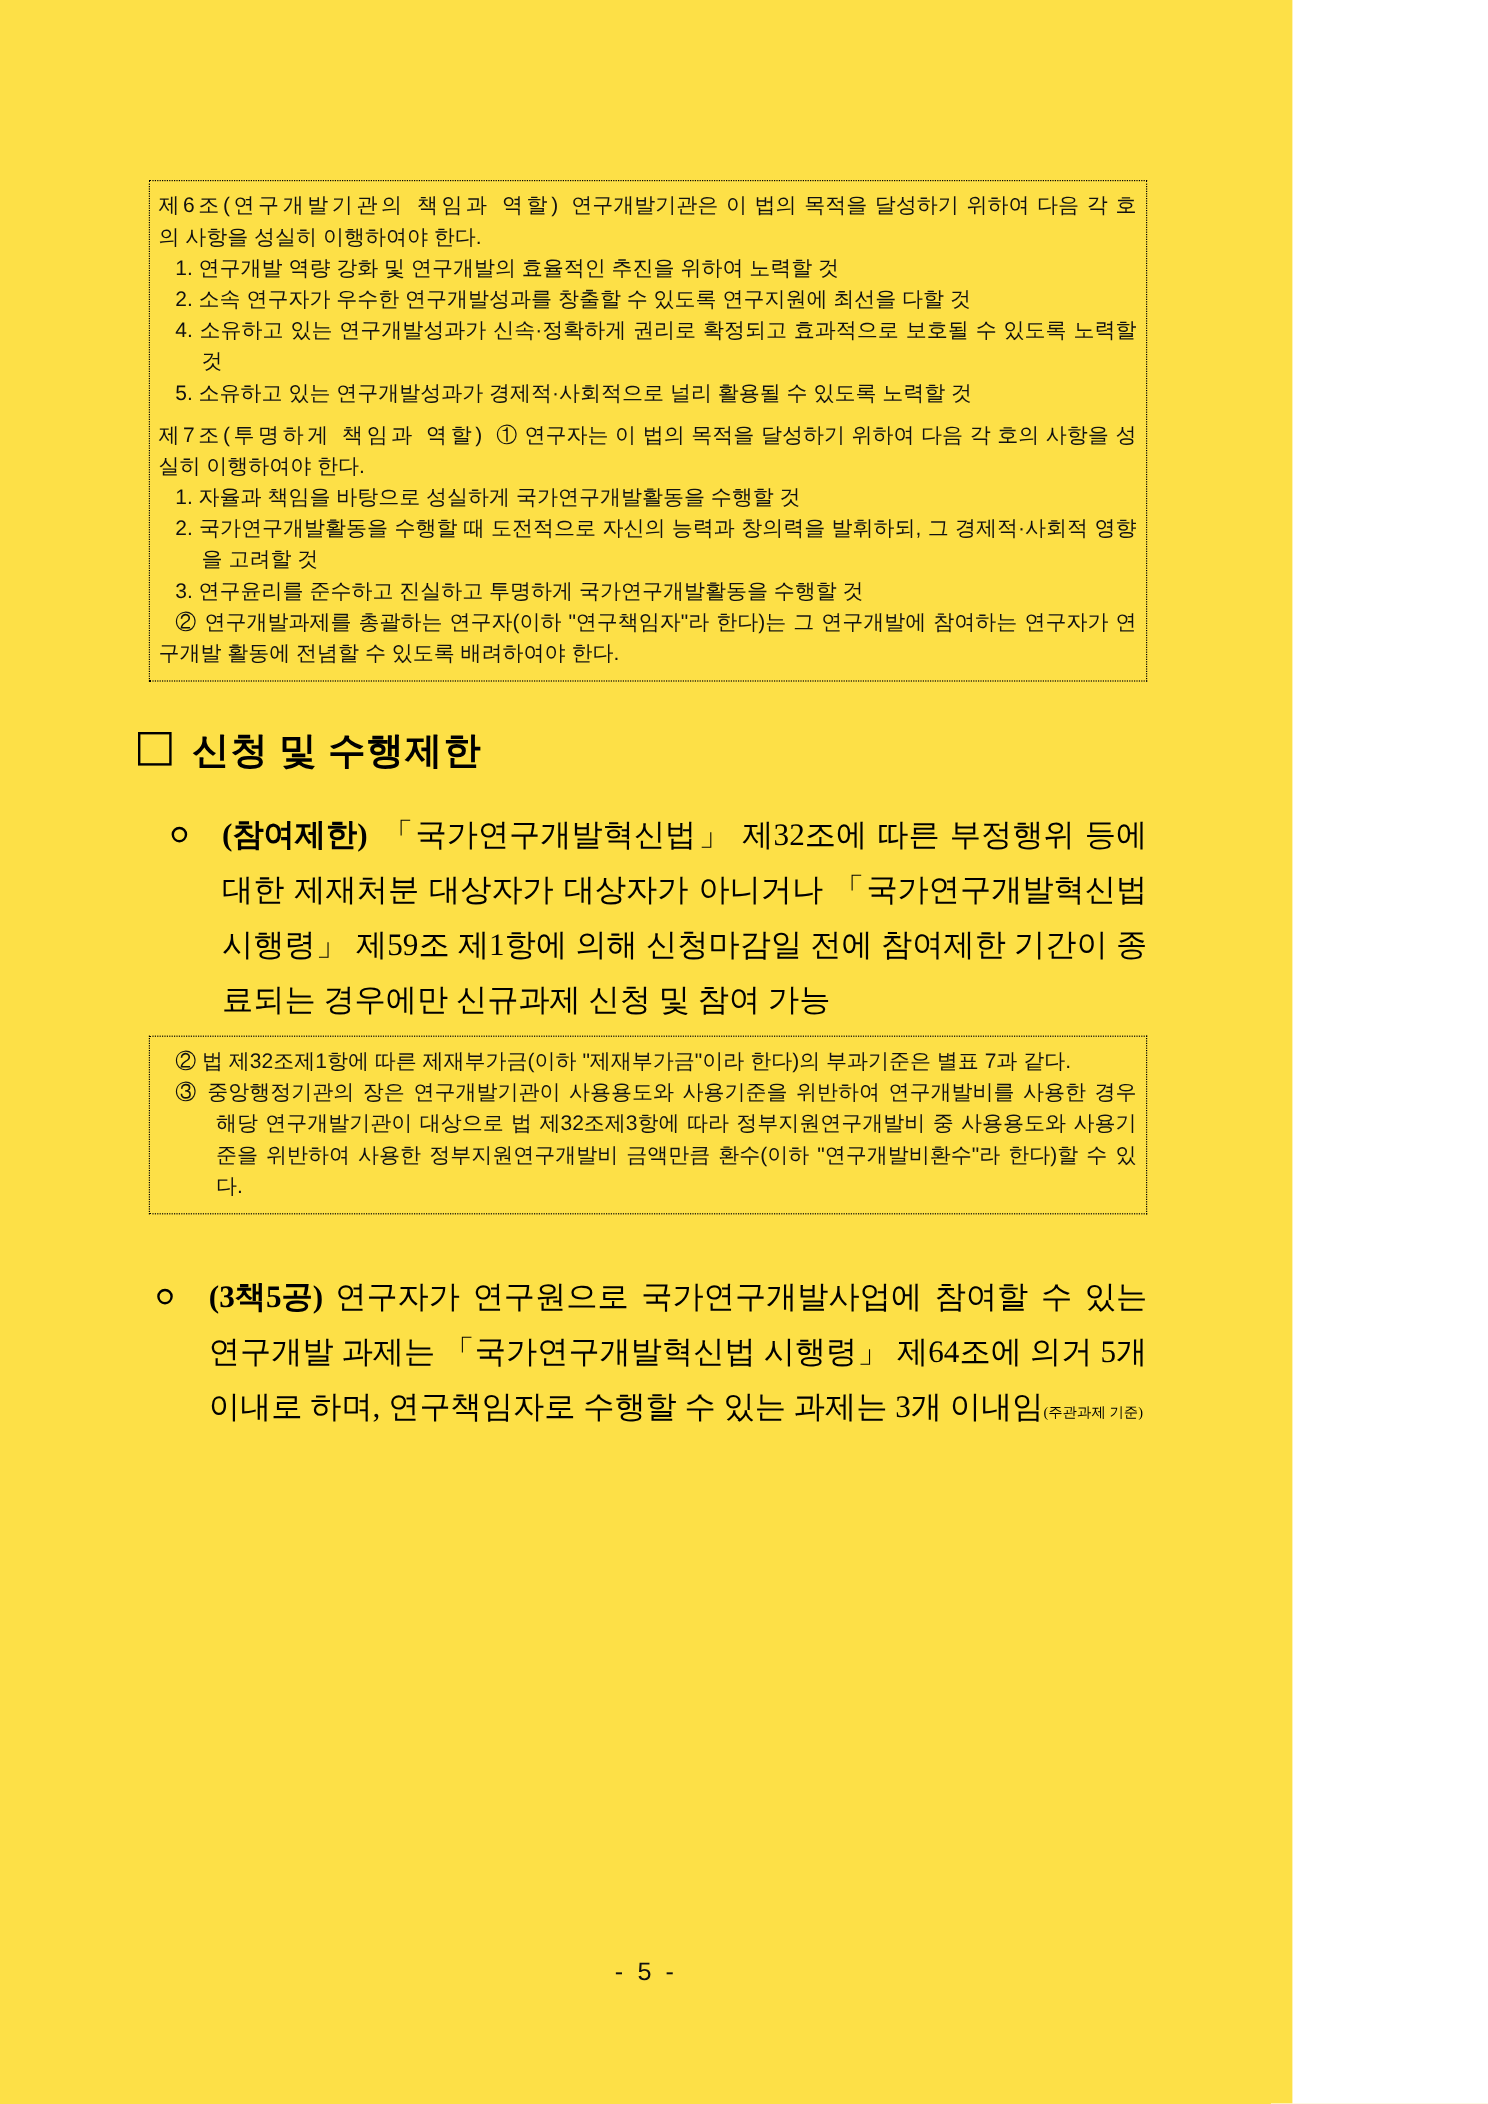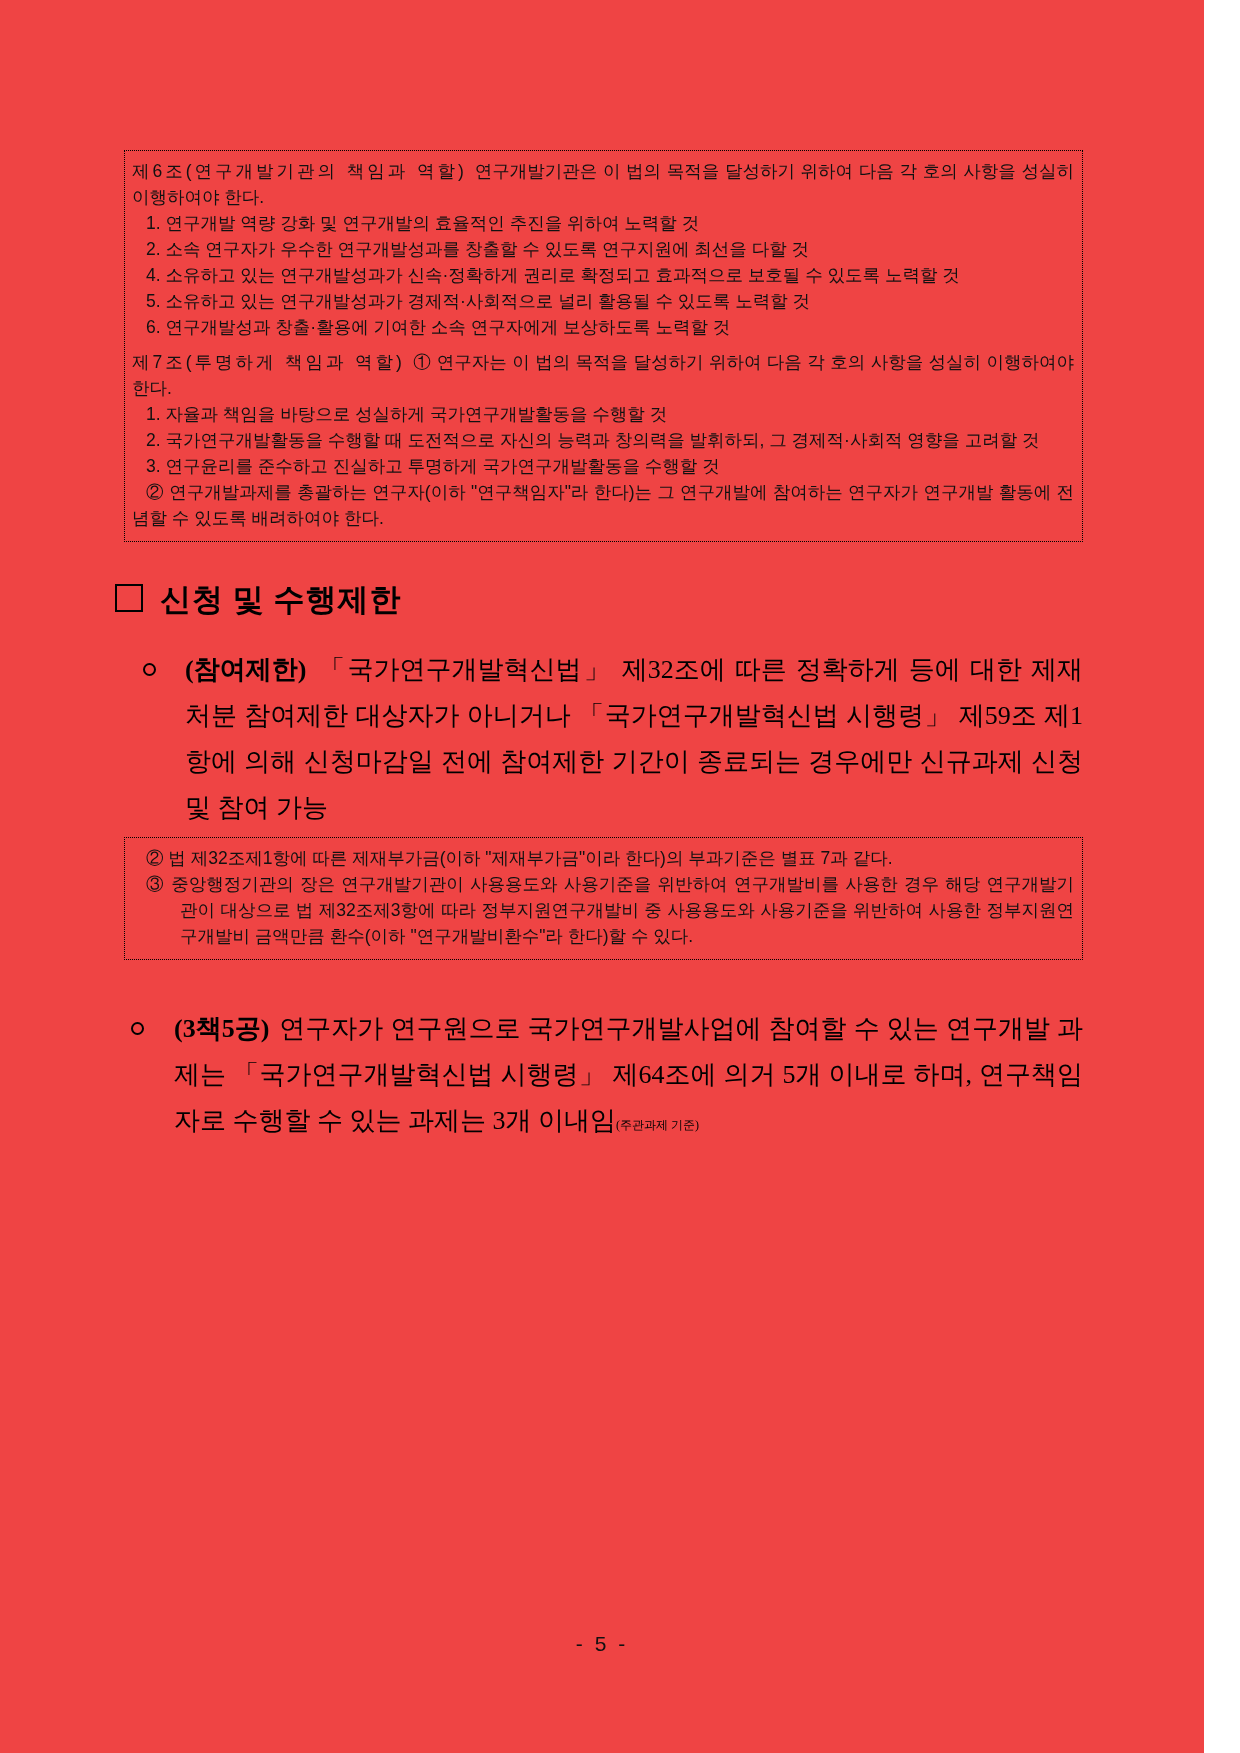--- a/index.html
+++ b/index.html
@@ -4,22 +4,22 @@
 <style>
   * { margin: 0; padding: 0; box-sizing: content-box; }
   html, body { background: #ffffff; }
   body {
     width: 1240px; height: 1753px;
     font-family: "Liberation Sans", sans-serif;
     color: #111;
   }
   .page {
     position: relative;
-    width: 1204px; height: 1753px;
-    background: #ef4444;
+    width: 1077px; height: 1753px;
+    background: #fde047;
     overflow: hidden;
   }
   .content { padding: 150px 121px 0 124px; }
 
   
   .law-box {
     border: 1px dotted #000;
     padding: 7px 8px 10px 7px;
     font-family: "Liberation Sans", sans-serif;
     font-size: 17.5px;
@@ -95,32 +95,31 @@
 
 <div class="page">
   <div class="content">
 
     <div class="law-box">
       <p class="law-p"><span class="law-title">제6조(연구개발기관의 책임과 역할)</span><span>연구개발기관은 이 법의 목적을 달성하기 위하여 다음 각 호의 사항을 성실히 이행하여야 한다.</span></p>
       <div class="law-item">1. 연구개발 역량 강화 및 연구개발의 효율적인 추진을 위하여 노력할 것</div>
       <div class="law-item">2. 소속 연구자가 우수한 연구개발성과를 창출할 수 있도록 연구지원에 최선을 다할 것</div>
       <div class="law-item">4. 소유하고 있는 연구개발성과가 신속·정확하게 권리로 확정되고 효과적으로 보호될 수 있도록 노력할 것</div>
       <div class="law-item">5. 소유하고 있는 연구개발성과가 경제적·사회적으로 널리 활용될 수 있도록 노력할 것</div>
-      <div class="law-item">6. 연구개발성과 창출·활용에 기여한 소속 연구자에게 보상하도록 노력할 것</div>
       <p class="law-p gap-above"><span class="law-title">제7조(투명하게 책임과 역할)</span><span>① 연구자는 이 법의 목적을 달성하기 위하여 다음 각 호의 사항을 성실히 이행하여야 한다.</span></p>
       <div class="law-item">1. 자율과 책임을 바탕으로 성실하게 국가연구개발활동을 수행할 것</div>
       <div class="law-item">2. 국가연구개발활동을 수행할 때 도전적으로 자신의 능력과 창의력을 발휘하되, 그 경제적·사회적 영향을 고려할 것</div>
       <div class="law-item">3. 연구윤리를 준수하고 진실하고 투명하게 국가연구개발활동을 수행할 것</div>
       <p class="law-p clause-firstline-indent">② 연구개발과제를 총괄하는 연구자(이하 "연구책임자"라 한다)는 그 연구개발에 참여하는 연구자가 연구개발 활동에 전념할 수 있도록 배려하여야 한다.</p>
     </div>
 
     <h2 class="section-heading"><span class="square-bullet"></span><span>신청 및 수행제한</span></h2>
 
     <div class="bullet bullet-1">
-      <span class="circle-bullet"></span><span class="bullet-label">(참여제한)</span><span>「국가연구개발혁신법」 제32조에 따른 정확하게 등에 대한 제재처분 참여제한 대상자가 아니거나 「국가연구개발혁신법 시행령」 제59조 제1항에 의해 신청마감일 전에 참여제한 기간이 종료되는 경우에만 신규과제 신청 및 참여 가능</span>
+      <span class="circle-bullet"></span><span class="bullet-label">(참여제한)</span><span>「국가연구개발혁신법」 제32조에 따른 부정행위 등에 대한 제재처분 대상자가 대상자가 아니거나 「국가연구개발혁신법 시행령」 제59조 제1항에 의해 신청마감일 전에 참여제한 기간이 종료되는 경우에만 신규과제 신청 및 참여 가능</span>
     </div>
 
     <div class="law-box box-2">
       <p class="law-p clause-single">② 법 제32조제1항에 따른 제재부가금(이하 "제재부가금"이라 한다)의 부과기준은 별표 7과 같다.</p>
       <p class="law-p clause-hang">③ 중앙행정기관의 장은 연구개발기관이 사용용도와 사용기준을 위반하여 연구개발비를 사용한 경우 해당 연구개발기관이 대상으로 법 제32조제3항에 따라 정부지원연구개발비 중 사용용도와 사용기준을 위반하여 사용한 정부지원연구개발비 금액만큼 환수(이하 "연구개발비환수"라 한다)할 수 있다.</p>
     </div>
 
     <div class="bullet bullet-2">
       <span class="circle-bullet"></span><span class="bullet-label">(3책5공)</span><span>연구자가 연구원으로 국가연구개발사업에 참여할 수 있는 연구개발 과제는 「국가연구개발혁신법 시행령」 제64조에 의거 5개 이내로 하며, 연구책임자로 수행할 수 있는 과제는 3개 이내임</span><span class="bullet-suffix">(주관과제 기준)</span>
     </div>

